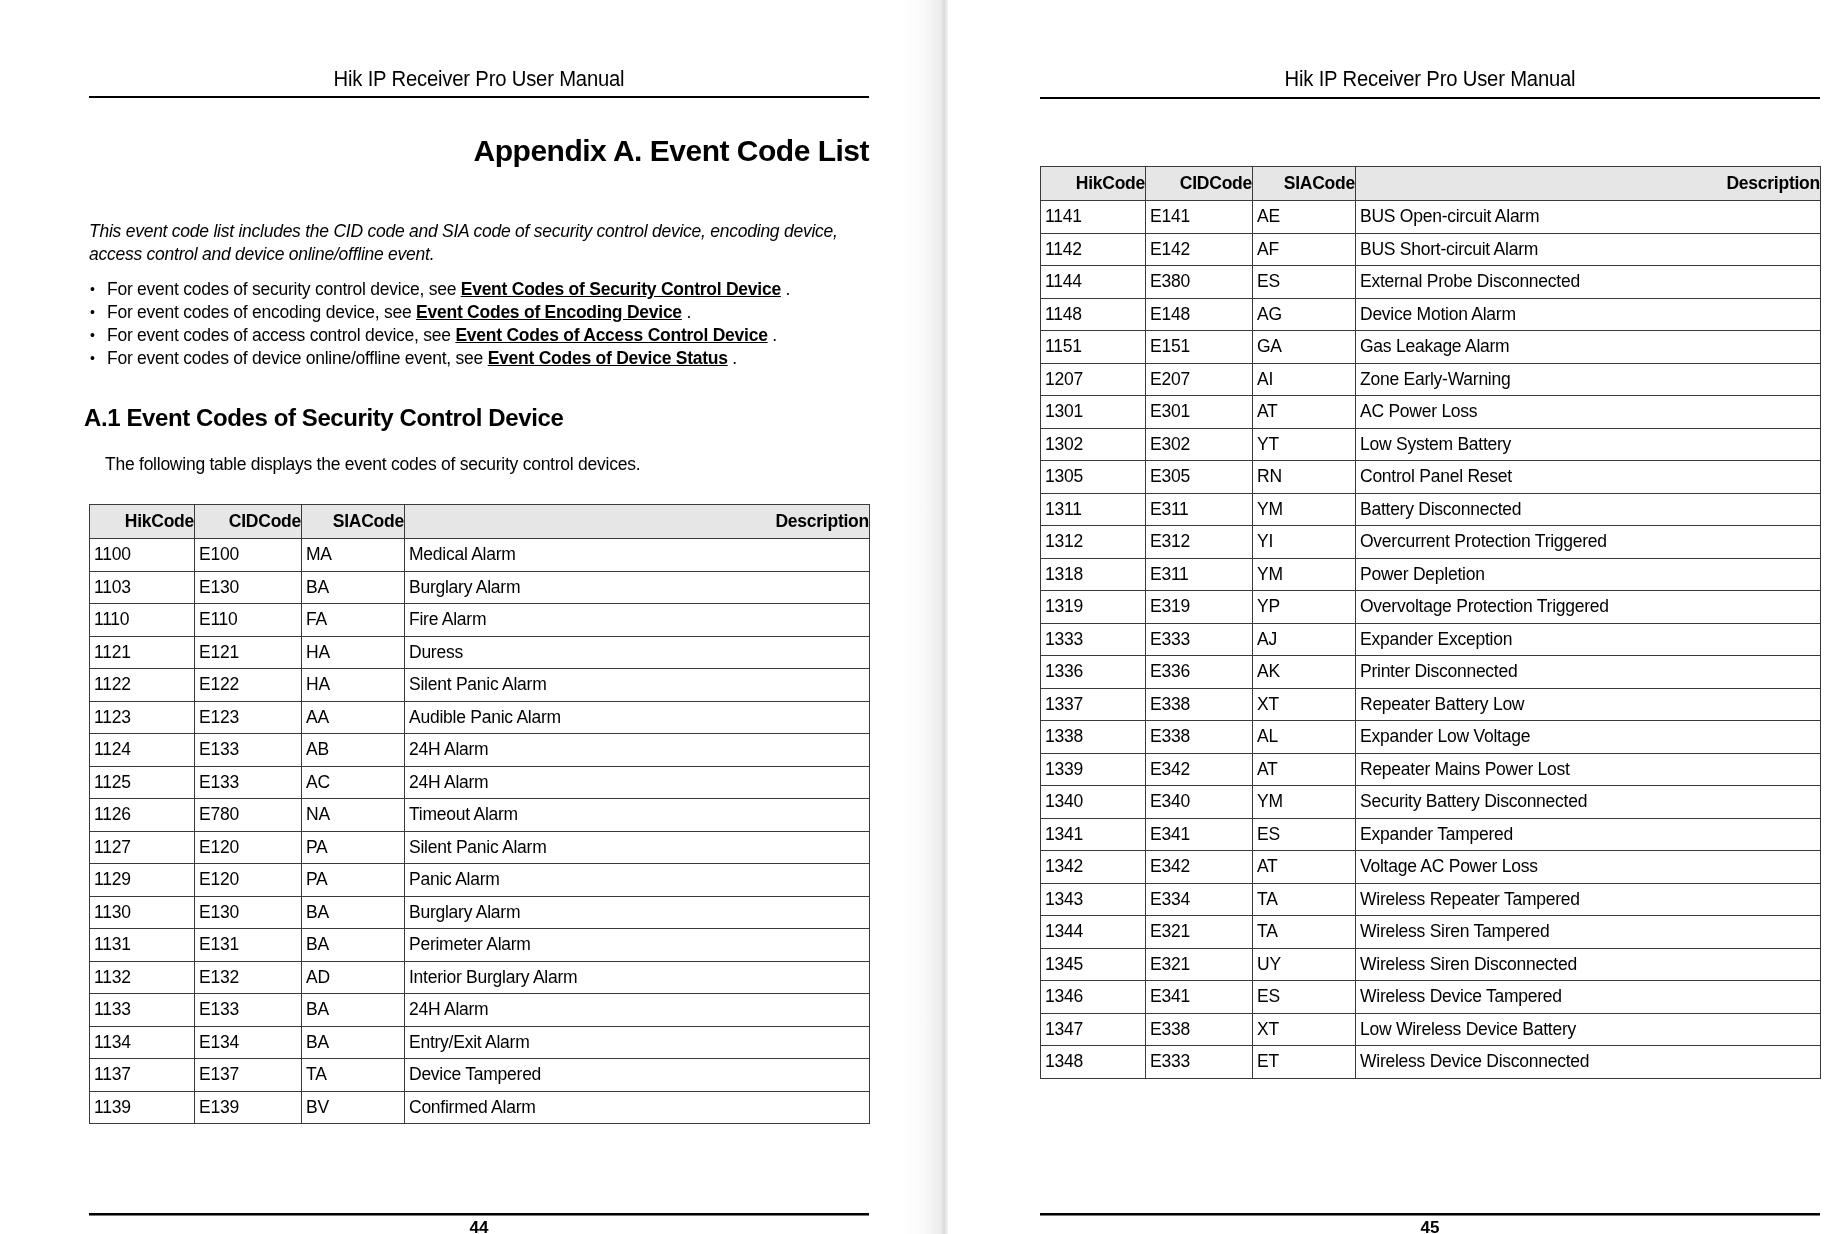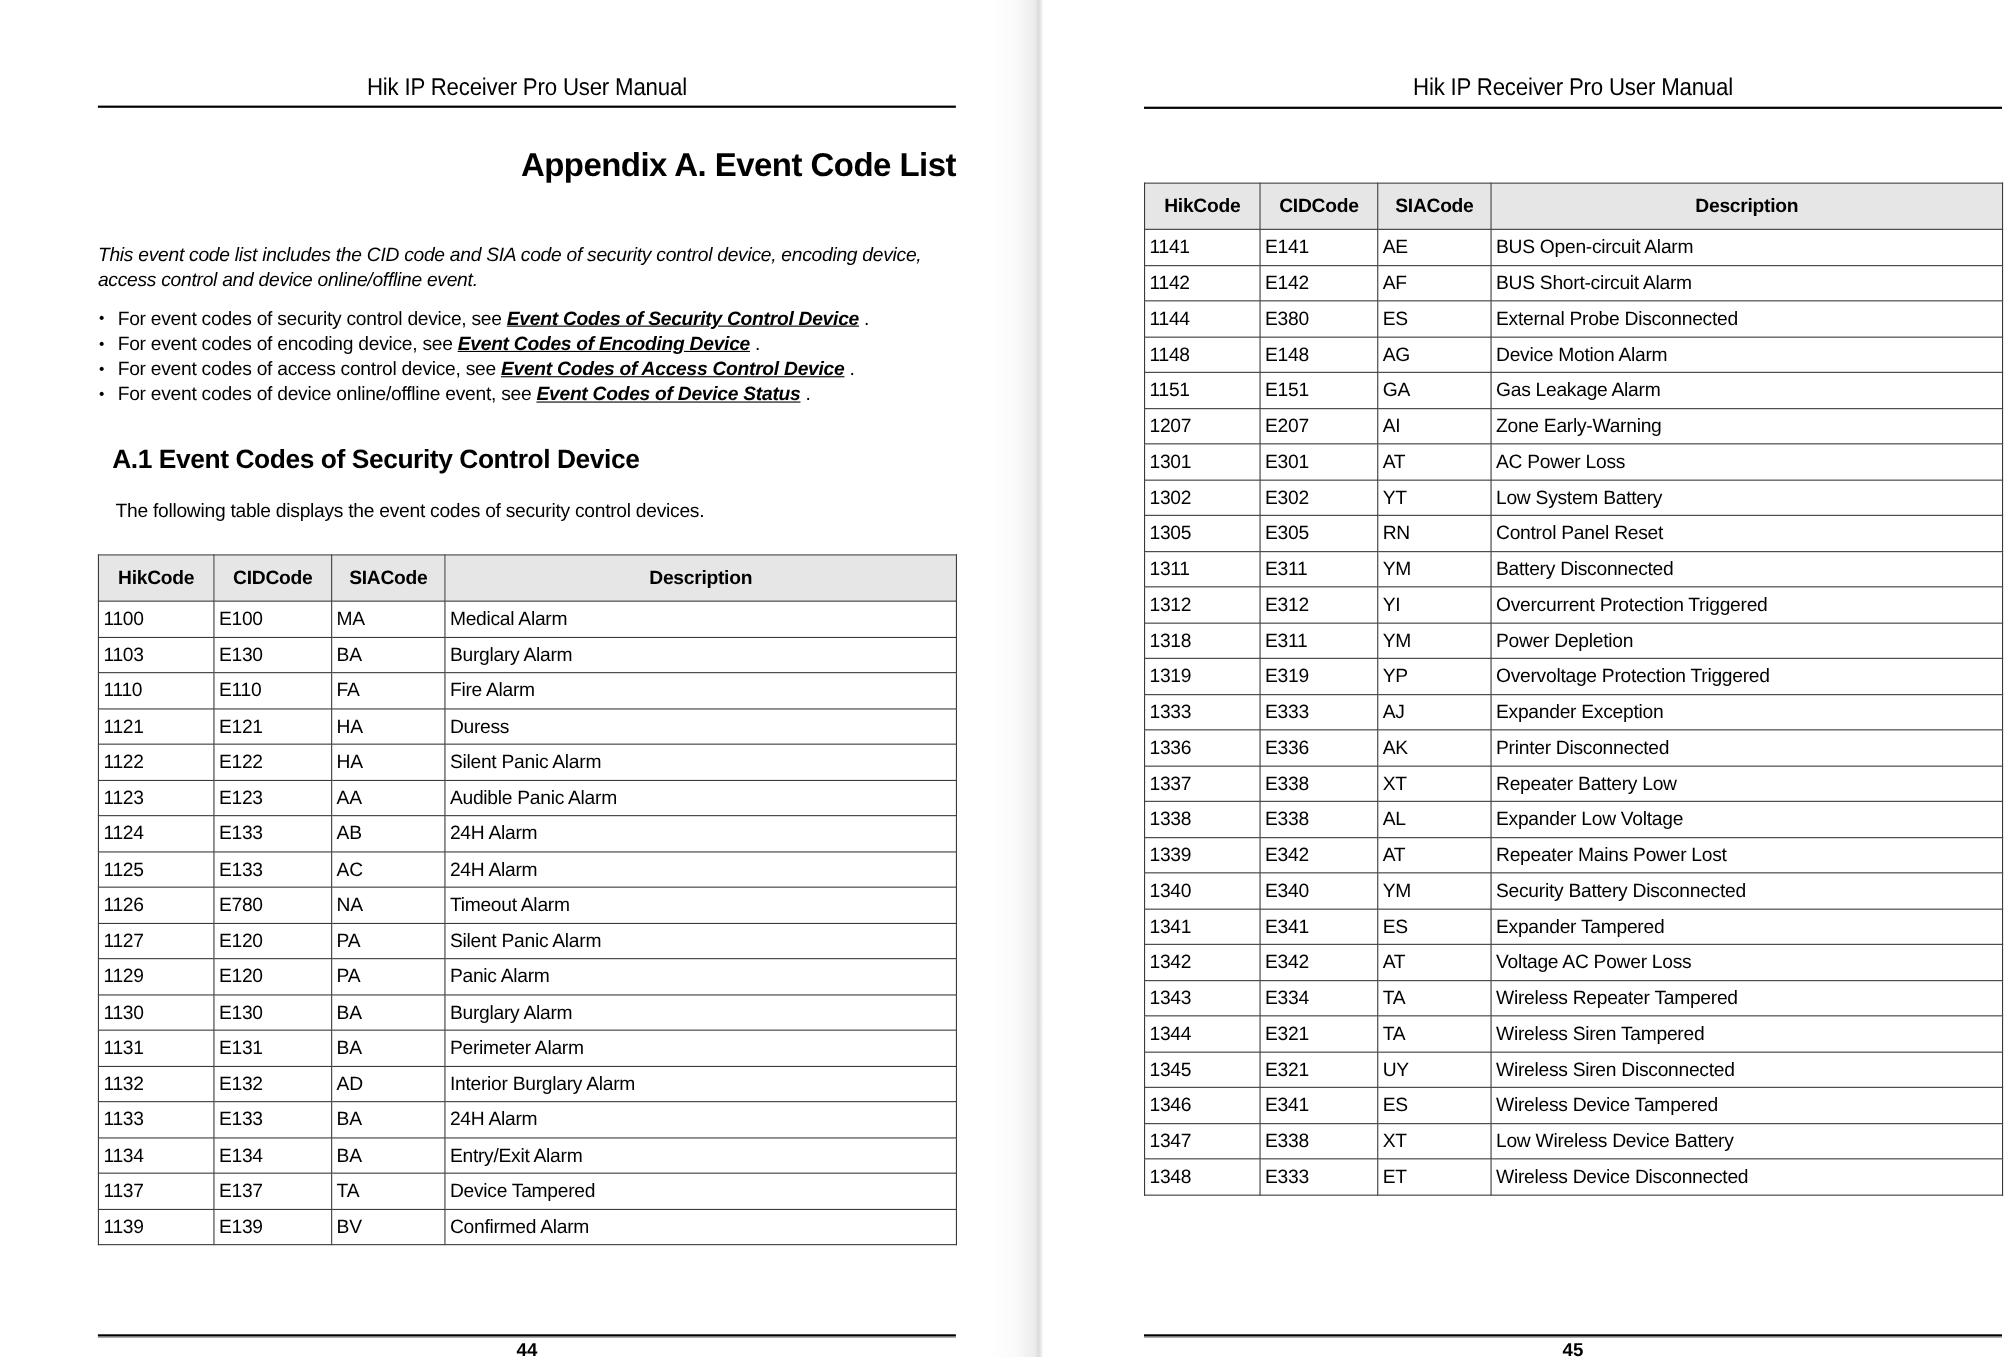--- a/index.html
+++ b/index.html
@@ -28,34 +28,34 @@
     position: absolute; top: 134px; left: 89px; width: 780px; text-align: right;
     font-size: 30px; font-weight: bold; letter-spacing: -0.5px;
   }
   .para {
     position: absolute; left: 89px; width: 790px; font-size: 17.5px; line-height: 23px;
     letter-spacing: -0.25px;
   }
   .bullets { position: absolute; left: 89px; top: 278px; margin: 0; padding: 0; list-style: none; font-size: 17.5px; letter-spacing: -0.25px; }
   .bullets li { line-height: 23px; height: 23px; position: relative; padding-left: 18px; white-space: nowrap; }
   .bullets li .dot { position: absolute; left: 1px; top: 0; font-size: 14px; }
-  .xref { font-weight: bold; font-style: italic; text-decoration: underline; cursor: pointer; }
+  .xref { font-weight: bold; text-decoration: underline; cursor: pointer; }
   .h2 {
-    position: absolute; top: 404px; left: 102px; font-size: 24px; font-weight: bold; letter-spacing: -0.4px;
+    position: absolute; top: 404px; left: 84px; font-size: 24px; font-weight: bold; letter-spacing: -0.4px;
   }
   table.codes {
     position: absolute; border-collapse: collapse; table-layout: fixed; font-size: 17.5px;
     letter-spacing: -0.25px;
   }
   table.codes th, table.codes td {
     border: 1.3px solid #3a3a3a; padding: 0 0 0 4px; height: 32.5px; box-sizing: border-box;
     white-space: nowrap; overflow: hidden; text-align: left; font-weight: normal;
   }
   table.codes th {
-    background: #e6e6e6; font-weight: bold; text-align: center; padding: 10px; height: 34px;
+    background: #e6e6e6; font-weight: bold; text-align: right; padding: 0; height: 34px;
   }
   #table-left { left: 89px; top: 504px; width: 780px; }
   #table-right { left: 1040px; top: 166px; width: 780px; }
   col.c1 { width: 105px; } col.c2 { width: 107px; } col.c3 { width: 103px; } col.c4 { width: 465px; }
 </style>
 </head>
 <body>
 
 <div class="page" id="page-left">
   <div class="running-header" style="left:89px;width:780px;">Hik IP Receiver Pro User Manual</div>

